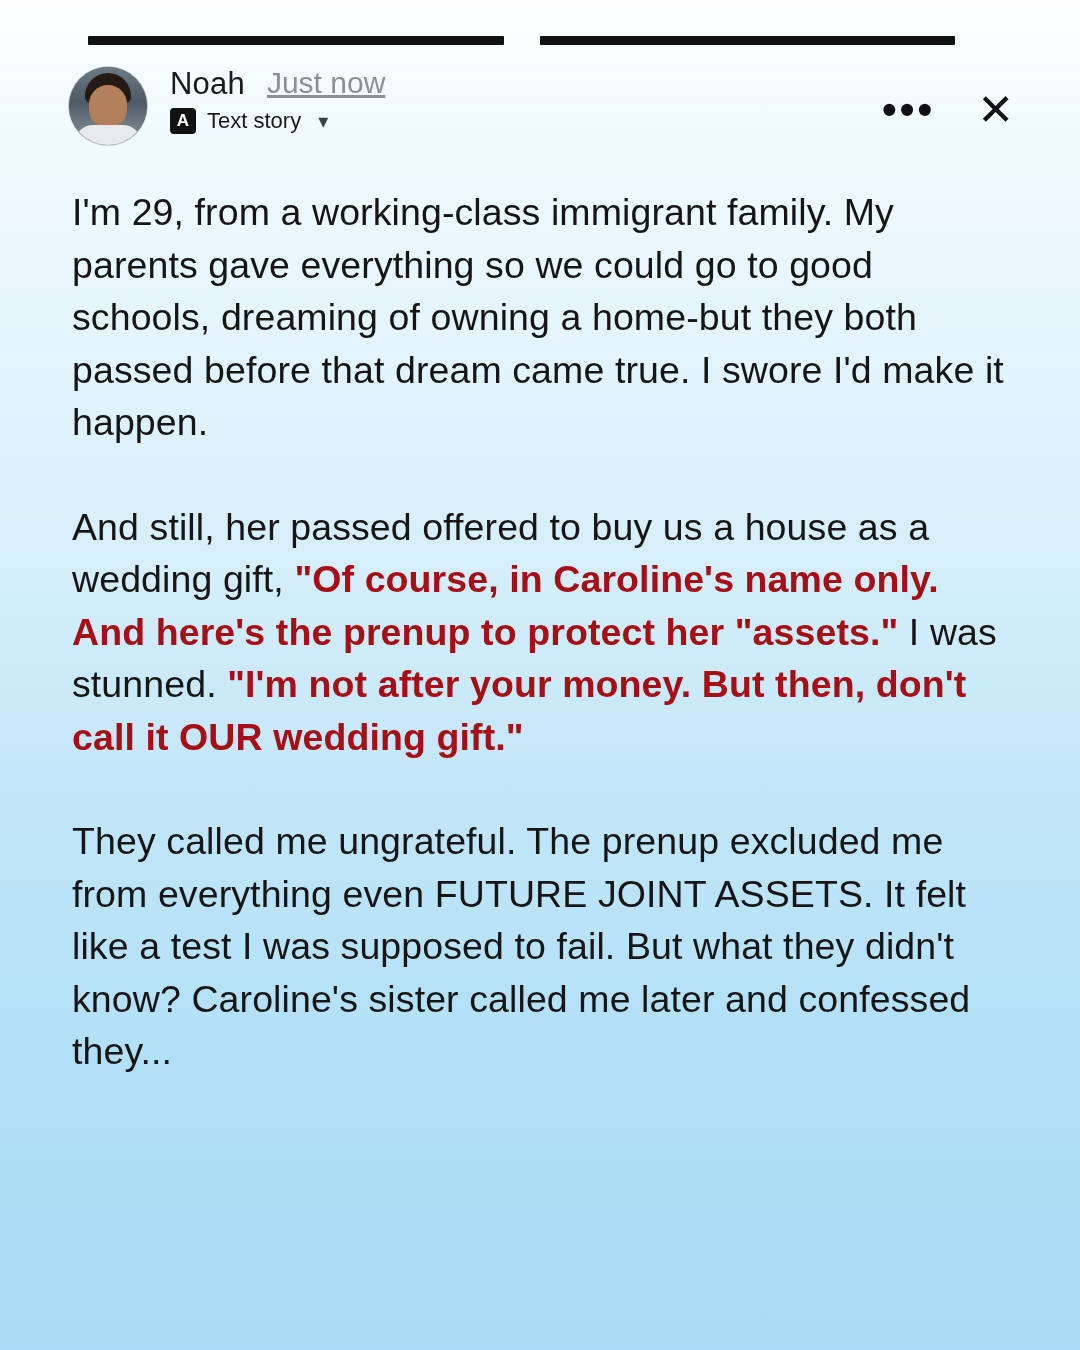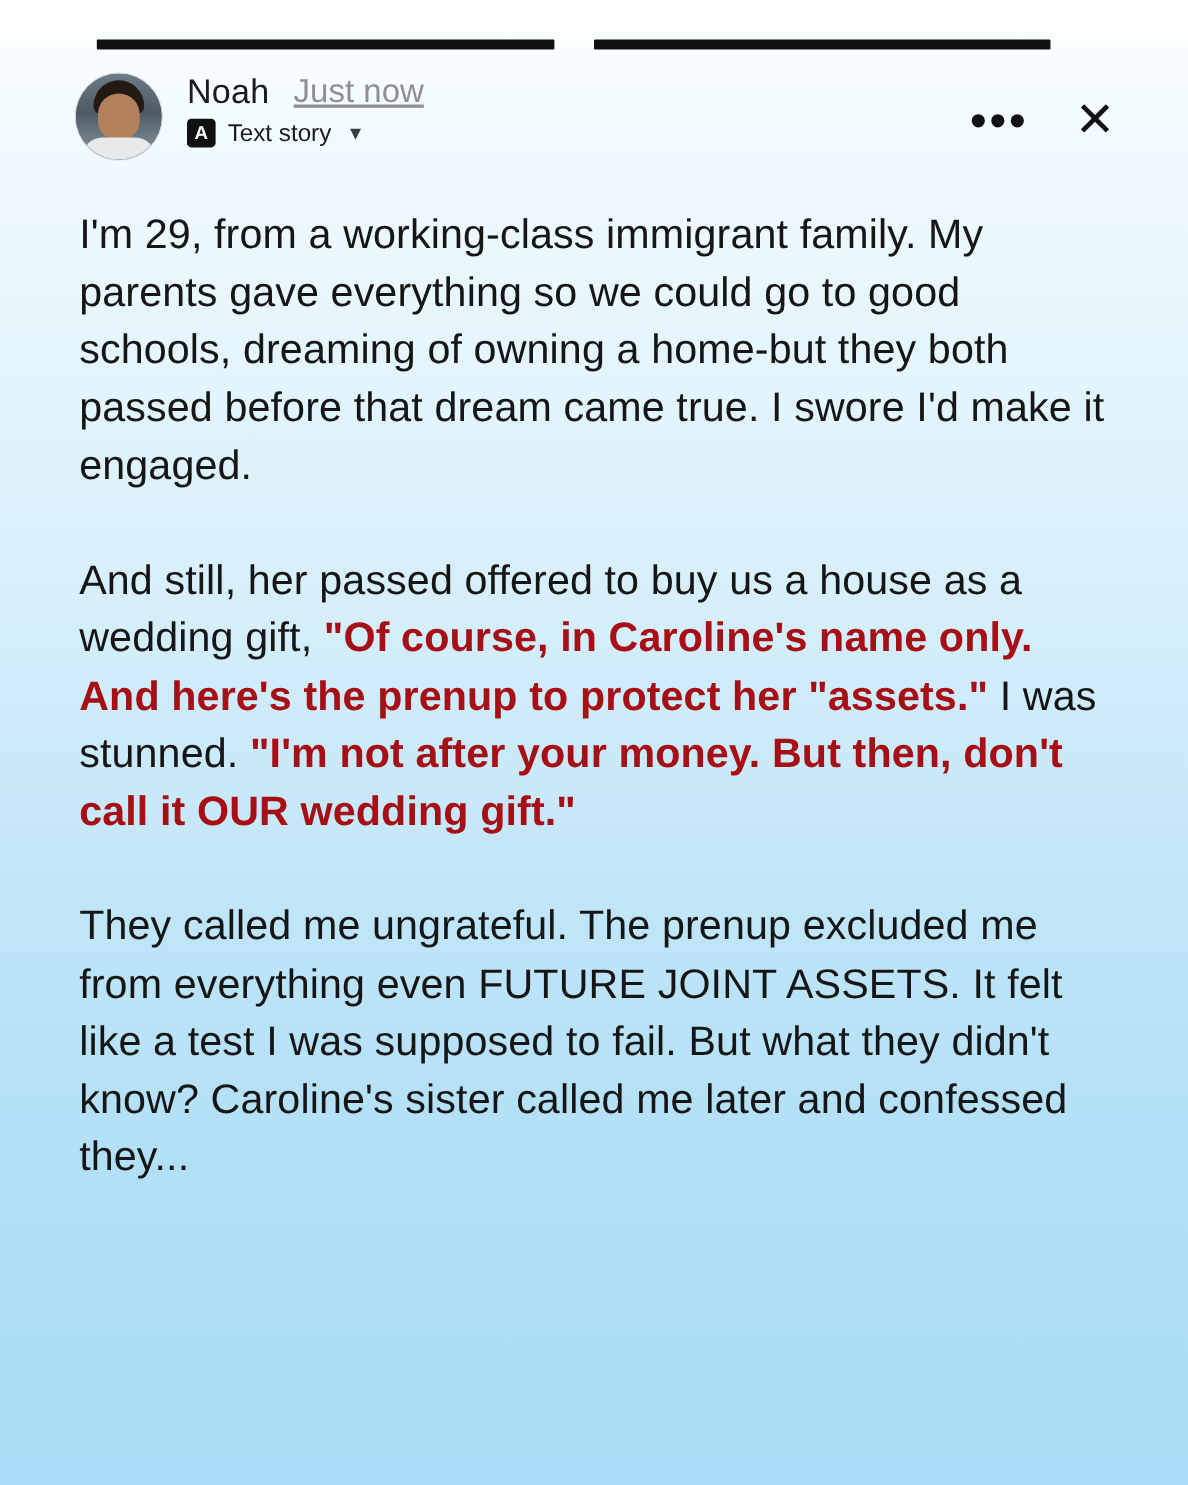--- a/index.html
+++ b/index.html
@@ -93,21 +93,21 @@
 
   .meta {
     margin-left: 22px;
     display: flex;
     flex-direction: column;
     gap: 6px;
     padding-top: 4px;
   }
   .meta-line-1 {
     display: flex;
-    align-items: center;
+    align-items: flex-start;
     gap: 22px;
   }
   .author {
     font-size: 31px;
     color: #1b1b1b;
     letter-spacing: 0.2px;
   }
   .timestamp {
     font-size: 30px;
     color: #8b9096;
@@ -216,18 +216,18 @@
       </div>
     </div>
 
     <div class="header-actions">
       <span class="dots">•••</span>
       <span class="close">✕</span>
     </div>
   </div>
 
   <div class="story">
-    <p class="para">I'm 29, from a working-class immigrant family. My parents gave everything so we could go to good schools, dreaming of owning a home-but they both passed before that dream came true. I swore I'd make it engaged.</p>
+    <p class="para">I'm 29, from a working-class immigrant family. My parents gave everything so we could go to good schools, dreaming of owning a home-but they both passed before that dream came true. I swore I'd make it happen.</p>
     <p class="para"><span>And still, her passed offered to buy us a house as a wedding gift, </span><span class="hl">"Of course, in Caroline's name only. And here's the prenup to protect her "assets."</span><span> I was stunned. </span><span class="hl">"I'm not after your money. But then, don't call it OUR wedding gift."</span></p>
     <p class="para">They called me ungrateful. The prenup excluded me from everything even FUTURE JOINT ASSETS. It felt like a test I was supposed to fail. But what they didn't know? Caroline's sister called me later and confessed they...</p>
   </div>
 
 </div>
 
 </body></html>

